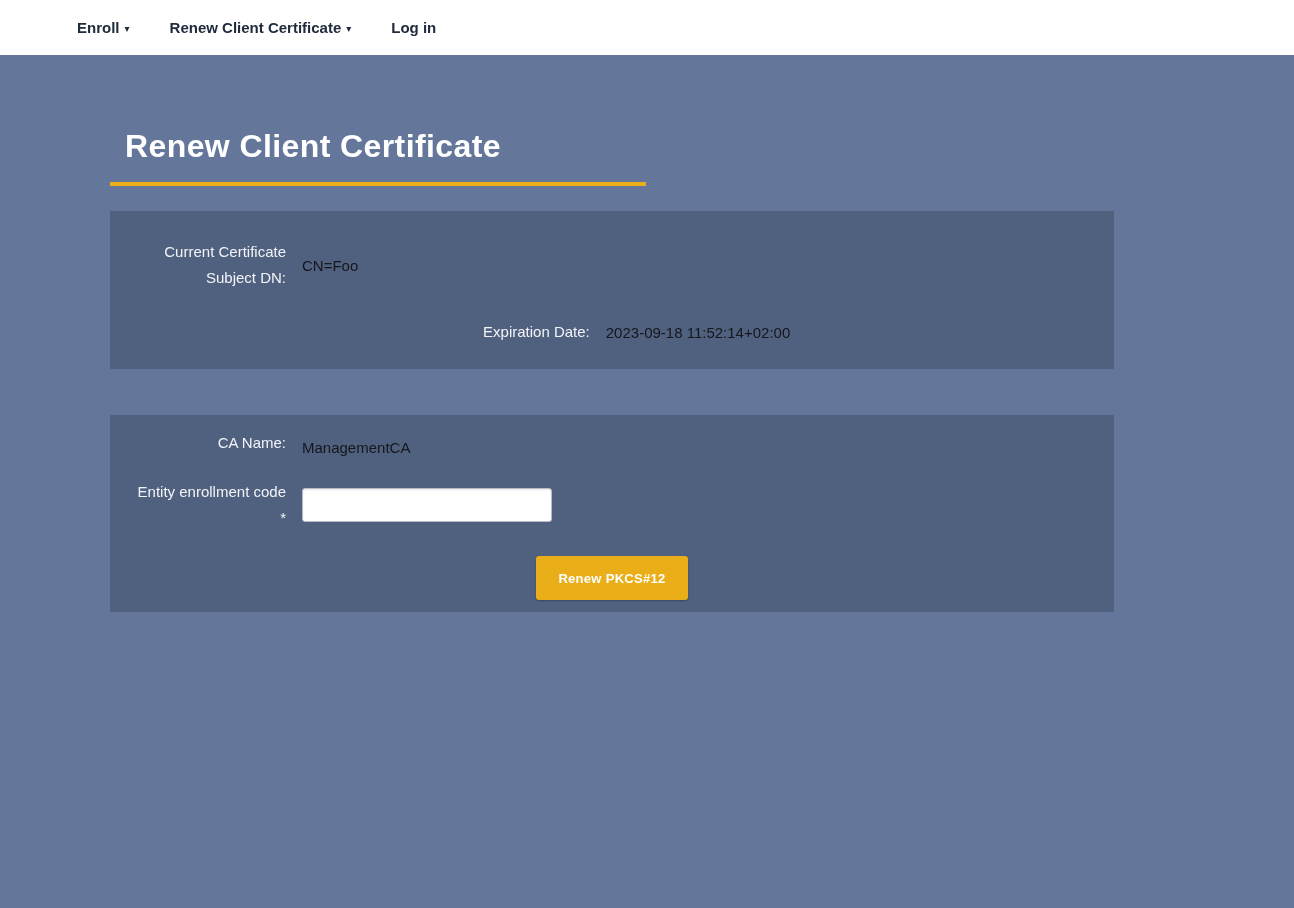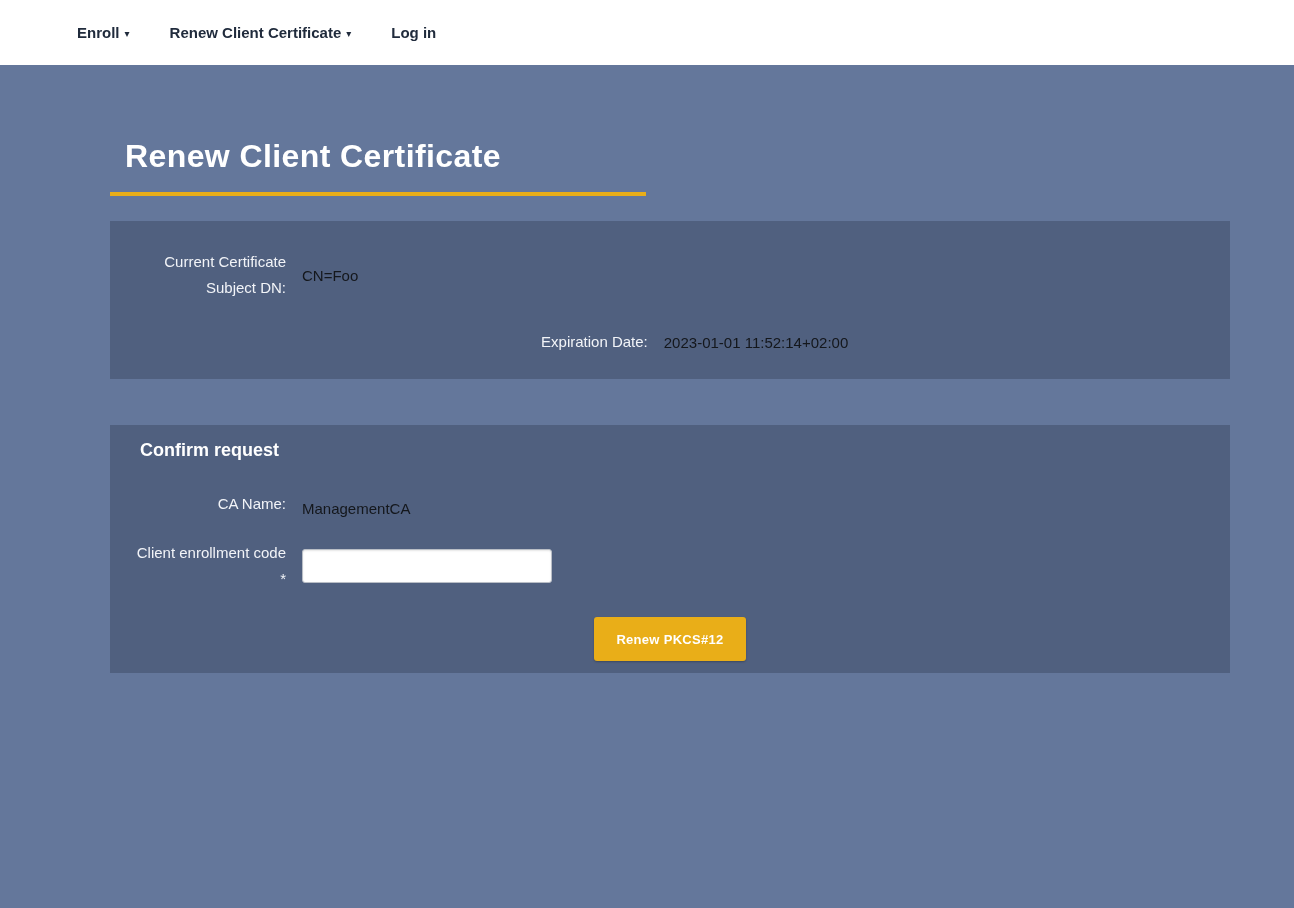--- a/index.html
+++ b/index.html
@@ -15,21 +15,21 @@
     width: 1294px;
     height: 908px;
     background: var(--background);
     font-family: "Liberation Sans", "DejaVu Sans", sans-serif;
     overflow: hidden;
   }
 
   
   .navbar {
     width: 100%;
-    height: 65px;
+    height: 55px;
     background: #ffffff;
     display: flex;
     align-items: center;
     padding-left: 77px;
   }
   .nav-item {
     display: inline-flex;
     align-items: center;
     margin-right: 40px;
     font-size: 15px;
@@ -61,21 +61,21 @@
   .title-underline {
     margin-top: 17px;
     width: 536px;
     height: 4px;
     background: var(--accent-gold);
   }
 
   
   .panel {
     background: var(--panel);
-    width: 1120px;
+    width: 1004px;
   }
   .info-panel {
     margin-top: 25px;
     padding: 28px 20px 24px 20px;
   }
   .confirm-panel {
     margin-top: 46px;
     padding: 15px 20px 12px 20px;
   }
   .panel-heading {
@@ -163,34 +163,33 @@
   <h1 class="page-title">Renew Client Certificate</h1>
   <div class="title-underline"></div>
 
   <section class="panel info-panel">
     <div class="row">
       <div class="label">Current Certificate Subject DN:</div>
       <div class="value">CN=Foo</div>
     </div>
     <div class="row">
       <div class="label">Expiration Date:</div>
-      <div class="value">2023-01-01 11:52:14+02:00</div>
+      <div class="value">2023-09-18 11:52:14+02:00</div>
     </div>
   </section>
 
   <section class="panel confirm-panel">
-    <h2 class="panel-heading">Confirm request</h2>
 
     <div class="row field-row">
       <div class="label">CA Name:</div>
       <div class="value">ManagementCA</div>
     </div>
 
     <div class="row input-row">
-      <label class="label">Client enrollment code *</label>
+      <label class="label">Entity enrollment code *</label>
       <input type="password" class="text-input" value="" style="">
     </div>
 
     <div class="button-row">
       <button class="gold-button">Renew PKCS#12</button>
     </div>
   </section>
 
 </main>
 

